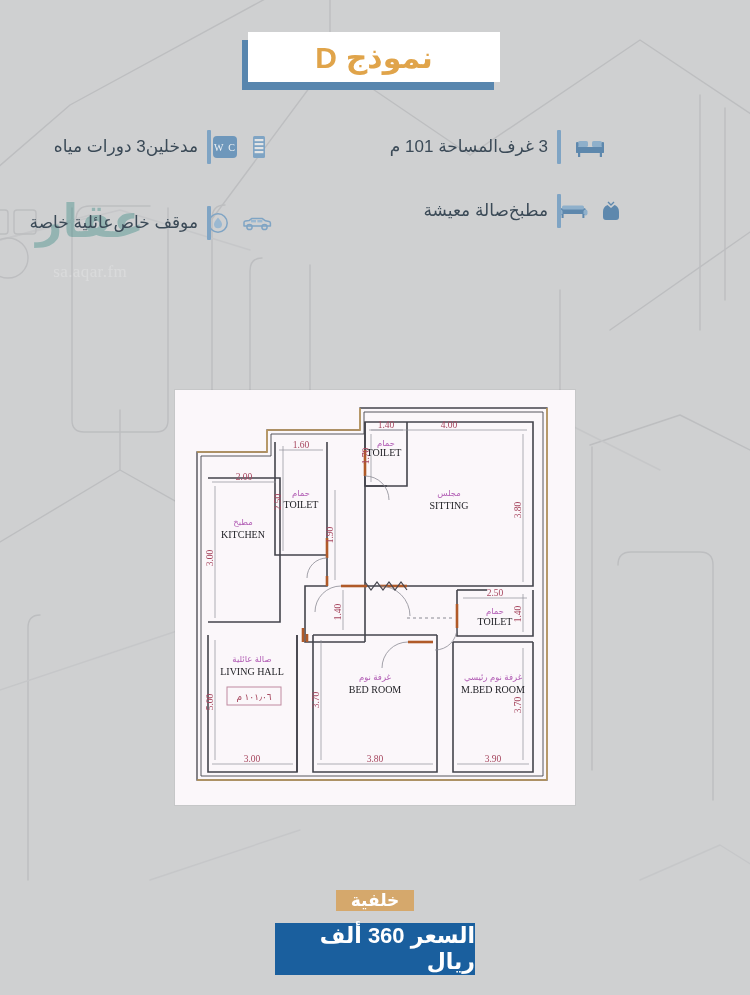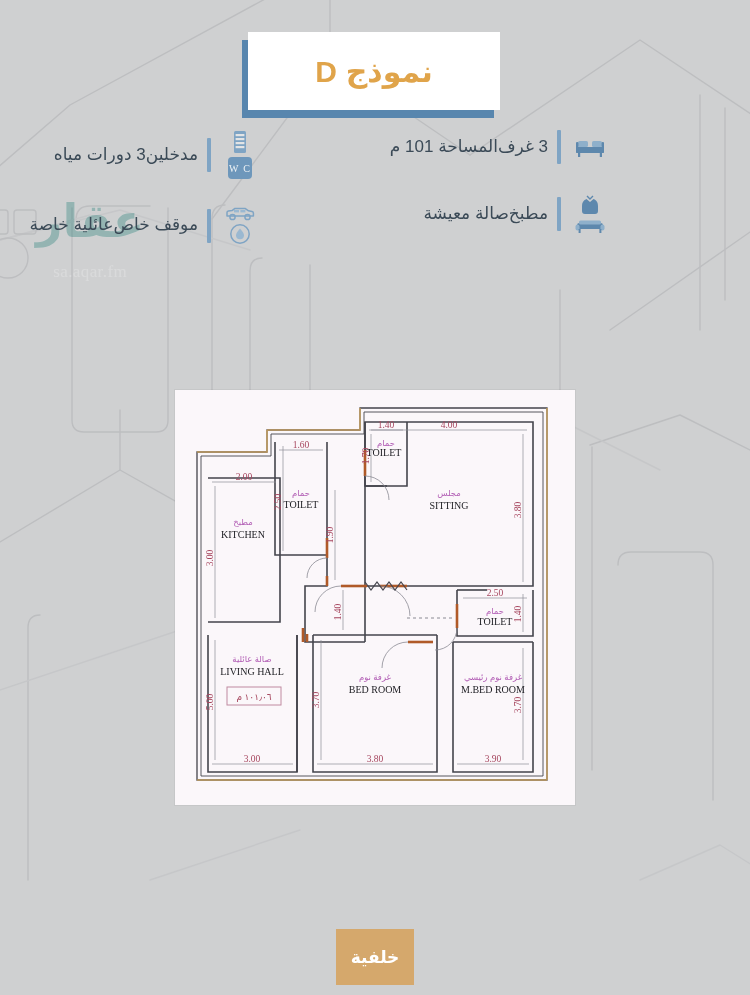--- a/index.html
+++ b/index.html
@@ -7,33 +7,33 @@
     width:750px;height:995px;overflow:hidden;position:relative;
     background:#cfd0d1;
     font-family:"Liberation Sans","DejaVu Sans",sans-serif;
   }
   .stage{position:absolute;inset:0;overflow:hidden;}
 
   
   .bg-art{position:absolute;inset:0;z-index:0;}
 
   
-  .title-wrap{position:absolute;left:248px;top:32px;width:252px;height:78px;z-index:4;}
+  .title-wrap{position:absolute;left:248px;top:32px;width:252px;height:50px;z-index:4;}
   .title-shadow{position:absolute;left:-6px;top:8px;width:100%;height:100%;
     border-left:9px solid #5886ae;border-bottom:9px solid #5886ae;box-sizing:border-box;}
   .title-box{position:absolute;left:0;top:0;width:100%;height:100%;
     background:#ffffff;display:flex;align-items:center;justify-content:center;}
   .title-text{color:#e0a44a;font-size:30px;font-weight:700;letter-spacing:.5px;
     direction:rtl;white-space:nowrap;}
 
   
   .features{position:absolute;left:0;top:126px;width:750px;height:135px;z-index:4;}
   .feat{position:absolute;display:flex;flex-direction:row;align-items:center;direction:rtl;}
-  .feat-icons{width:40px;display:flex;flex-direction:column;align-items:center;
-    justify-content:center;gap:2px;}
+  .feat-icons{width:40px;display:flex;flex-direction:row;align-items:center;
+    justify-content:center;gap:12px;}
   .feat-div{width:4px;height:34px;background:#7fa4c4;margin:0 9px;border-radius:1px;}
   .feat-text{display:flex;flex-direction:row;align-items:flex-end;
     color:#3b4a57;line-height:1.32;direction:rtl;}
   .feat-text span{font-size:17px;white-space:nowrap;}
 
   .f-r1{right:140px;top:4px;}
   .f-r2{right:140px;top:68px;}
   .f-l1{right:490px;top:4px;}
   .f-l2{right:490px;top:80px;}
 
@@ -49,21 +49,21 @@
   .wm-url{font-size:17px;color:#f3f3f3;font-family:"Liberation Serif","DejaVu Serif",serif;
     margin-top:18px;letter-spacing:.4px;}
 
   
   .plan-card{position:absolute;left:175px;top:390px;width:400px;height:415px;
     background:#fdfbfc;z-index:5;box-shadow:0 0 0 1px rgba(0,0,0,.04);}
   .plan-svg{position:absolute;left:0;top:0;width:400px;height:415px;}
 
   
   .btns{position:absolute;left:0;top:902px;width:750px;height:60px;z-index:6;
-    display:flex;flex-direction:column;align-items:center;justify-content:center;gap:12px;margin-top:25px;}
+    display:flex;flex-direction:column;align-items:center;justify-content:center;gap:12px;}
   .btn{height:56px;display:flex;align-items:center;justify-content:center;
     direction:rtl;font-weight:700;}
   .btn-price{background:#1a5f9e;color:#ffffff;width:200px;font-size:22px;}
   .btn-bg{background:#d5a86c;color:#ffffff;width:78px;font-size:17px;}
 </style>
 </head>
 <body>
 
 <div class="stage">
 
@@ -370,15 +370,16 @@
         <text x="318" y="303" text-anchor="middle">M.BED  ROOM</text>
       </g>
 
       <rect x="52" y="297" width="54" height="18" fill="none" stroke="#c08aa0" stroke-width="1"></rect>
       <text x="79" y="310" text-anchor="middle" direction="rtl" font-family="Liberation Sans, DejaVu Sans, sans-serif" font-size="9" fill="#a6465e">١٠١٫٠٦ م</text>
     </svg>
   </div>
 
   <div class="btns">
     <div class="btn btn-bg">خلفية</div>
+    <div class="btn btn-price">السعر 360 ألف ريال</div>
   </div>
 
 </div>
 
 </body></html>

